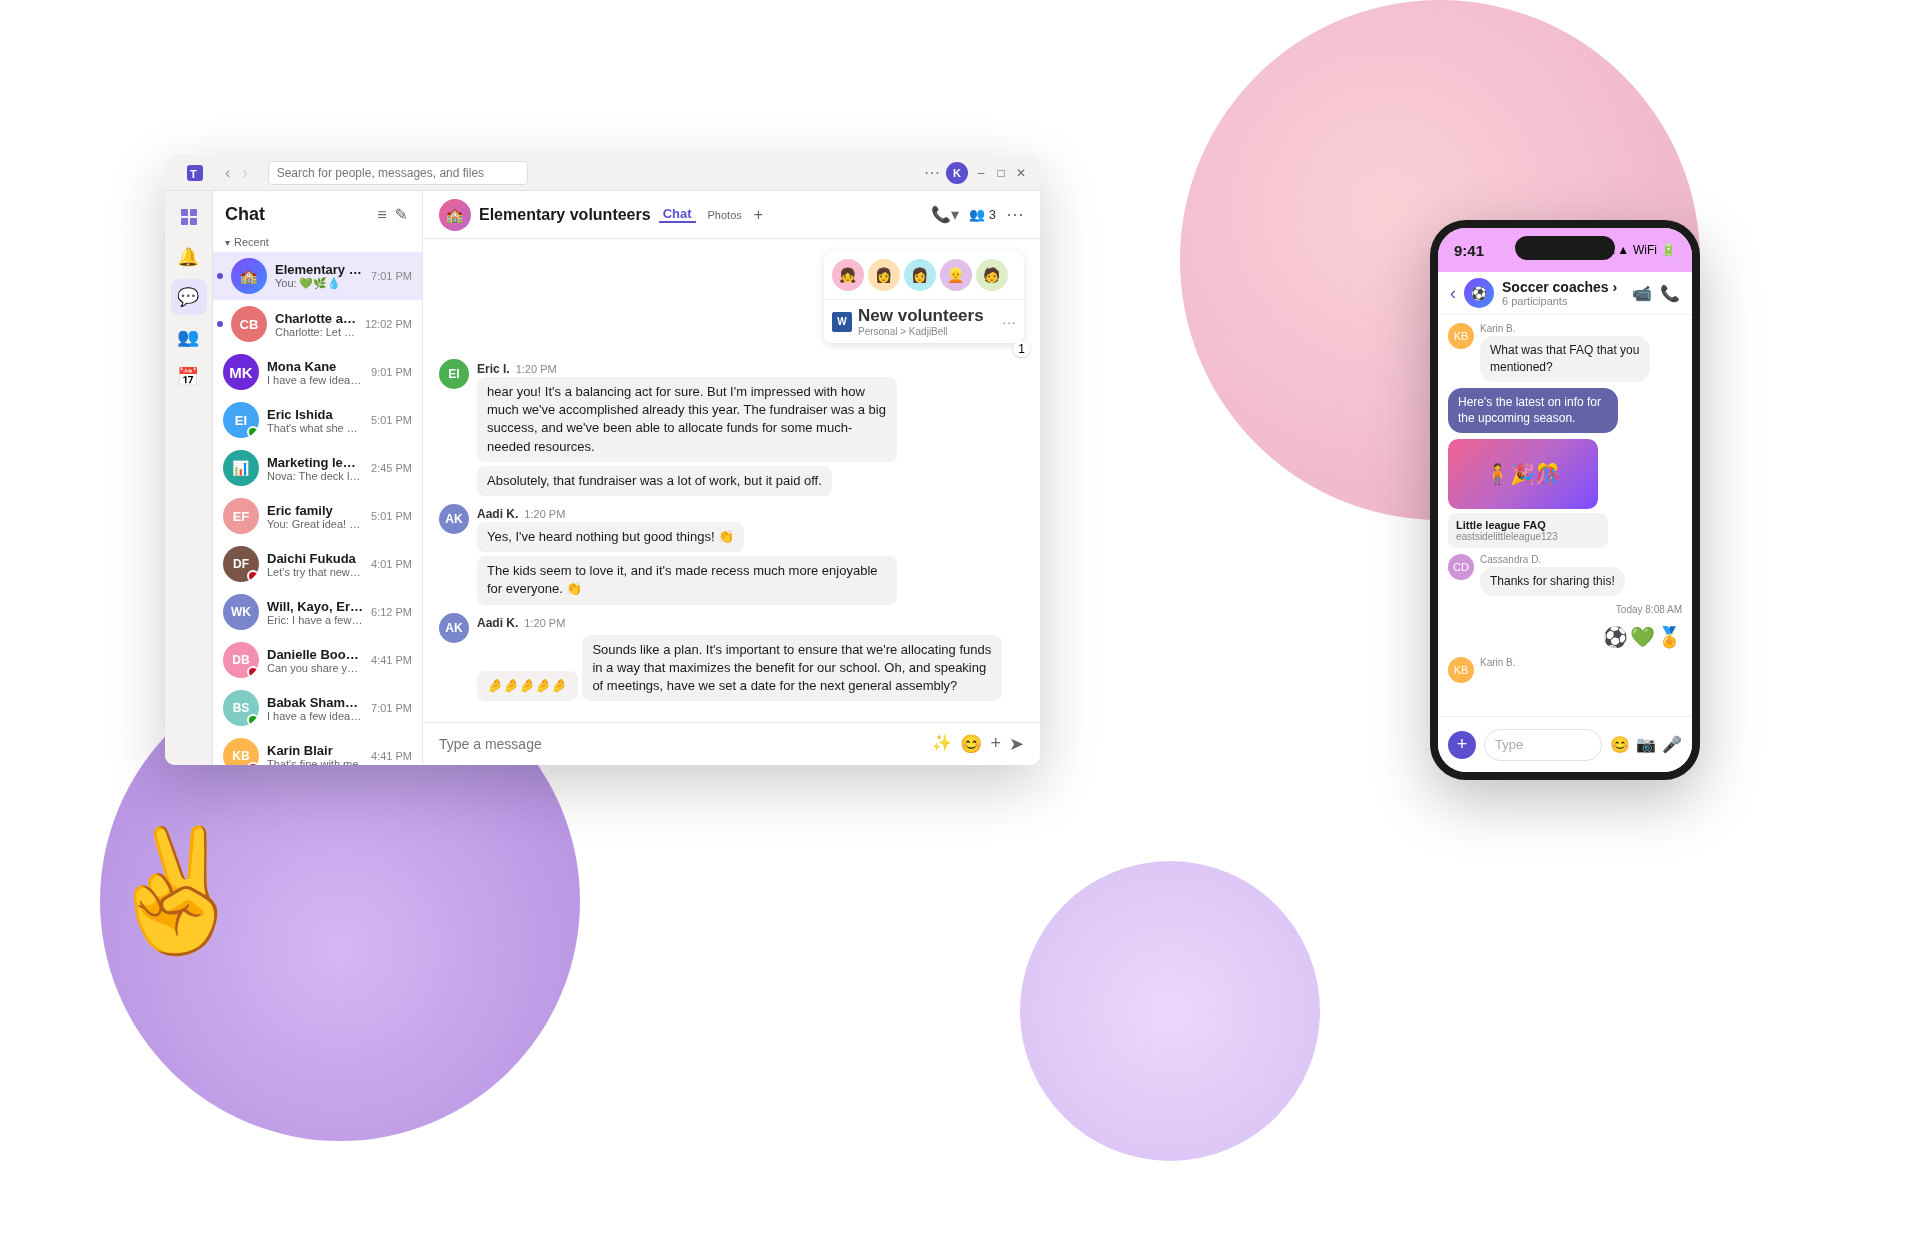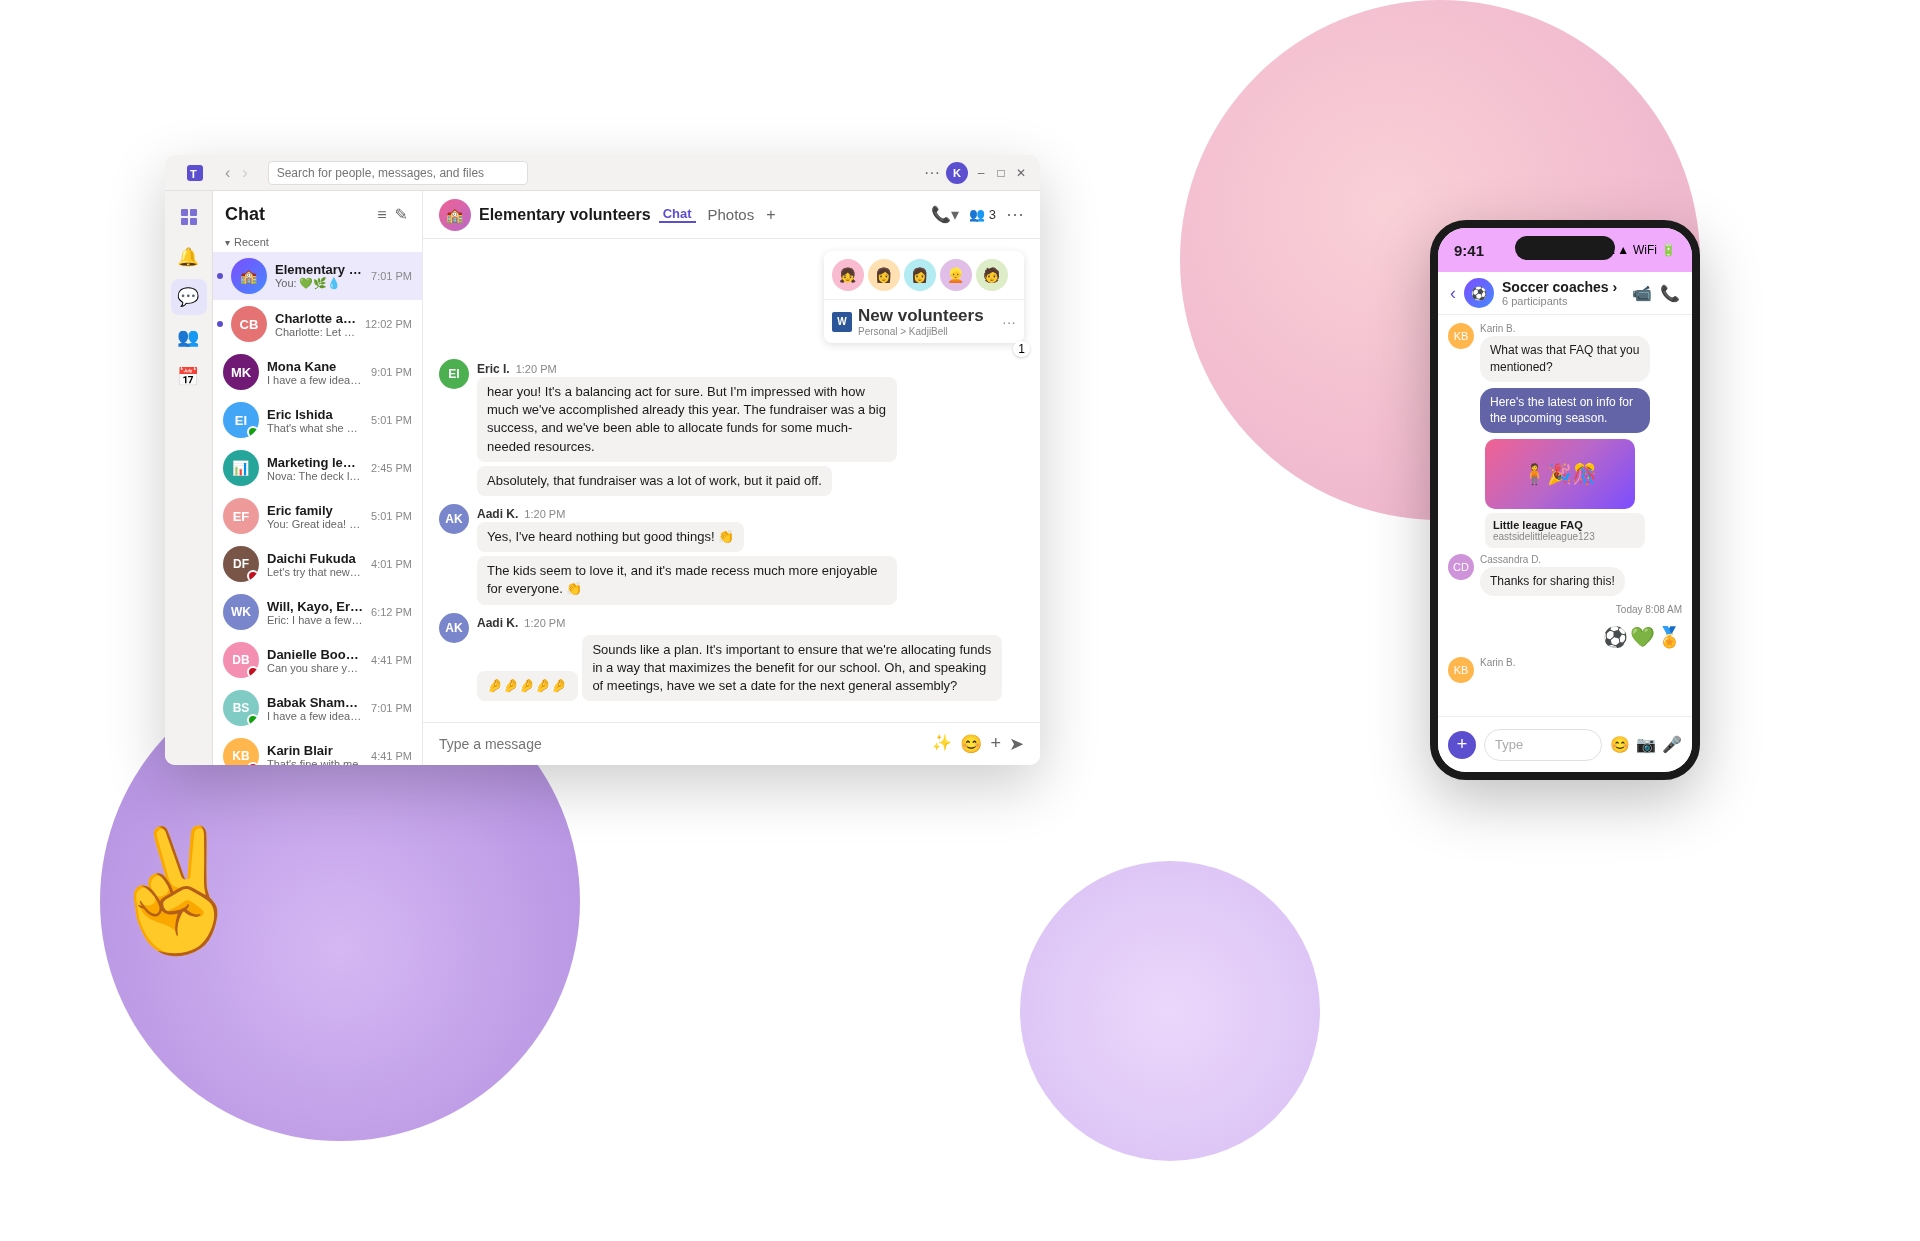--- a/index.html
+++ b/index.html
@@ -333,21 +333,21 @@
     }
     .chat-tab {
       font-size: 13px;
       color: #5b4fcf;
       font-weight: 600;
       padding: 0 4px;
       border-bottom: 2px solid #5b4fcf;
       cursor: pointer;
     }
     .chat-tab-inactive {
-      font-size: 15px;
+      font-size: 11px;
       color: #666;
       padding: 0 4px;
       cursor: pointer;
     }
     .chat-header-right {
       margin-left: auto;
       display: flex;
       gap: 10px;
       align-items: center;
     }
@@ -536,21 +536,21 @@
 
     .phone-messages {
       padding: 8px 10px;
       display: flex;
       flex-direction: column;
       gap: 6px;
       height: calc(100% - 140px);
       overflow-y: auto;
     }
     .phone-msg-left { display: flex; gap: 6px; align-items: flex-start; }
-    .phone-msg-right { display: flex; justify-content: center; }
+    .phone-msg-right { display: flex; justify-content: flex-start; }
     .phone-avatar-sm {
       width: 26px;
       height: 26px;
       border-radius: 50%;
       background: #aaa;
       flex-shrink: 0;
       overflow: hidden;
       display: flex;
       align-items: center;
       justify-content: center;
@@ -718,21 +718,21 @@
           <div class="unread-dot"></div>
           <div class="chat-item-avatar" style="background:#e57373;font-size:13px;">CB</div>
           <div class="chat-item-info">
             <div class="chat-item-name">Charlotte and Babak</div>
             <div class="chat-item-preview">Charlotte: Let us welcome our new PTA volu...</div>
           </div>
           <div class="chat-item-time">12:02 PM</div>
         </div>
 
         <div class="chat-item">
-          <div class="chat-item-avatar" style="background:#701a75;font-size:13px;">MK</div>
+          <div class="chat-item-avatar" style="background:#6d28d9;font-size:15px;">MK</div>
           <div class="chat-item-info">
             <div class="chat-item-name">Mona Kane</div>
             <div class="chat-item-preview">I have a few ideas to share</div>
           </div>
           <div class="chat-item-time">9:01 PM</div>
         </div>
 
         <div class="chat-item">
           <div class="chat-item-avatar" style="background:#42a5f5;font-size:13px;position:relative;">
             EI

